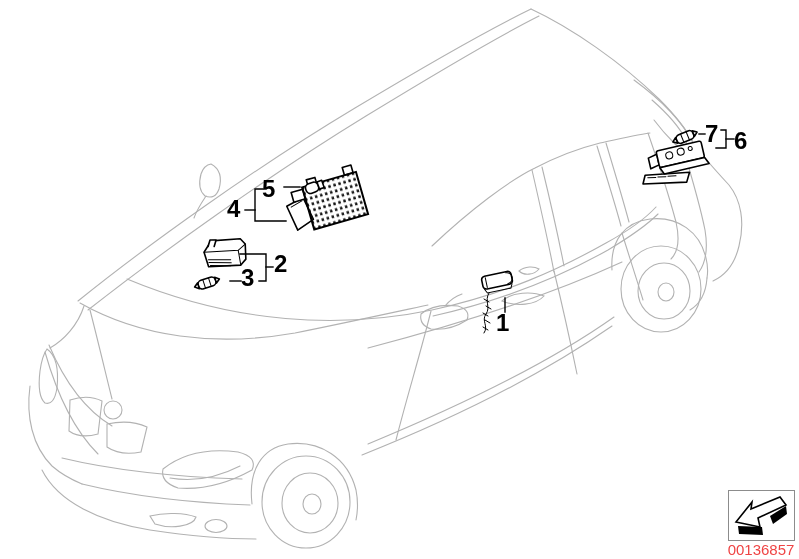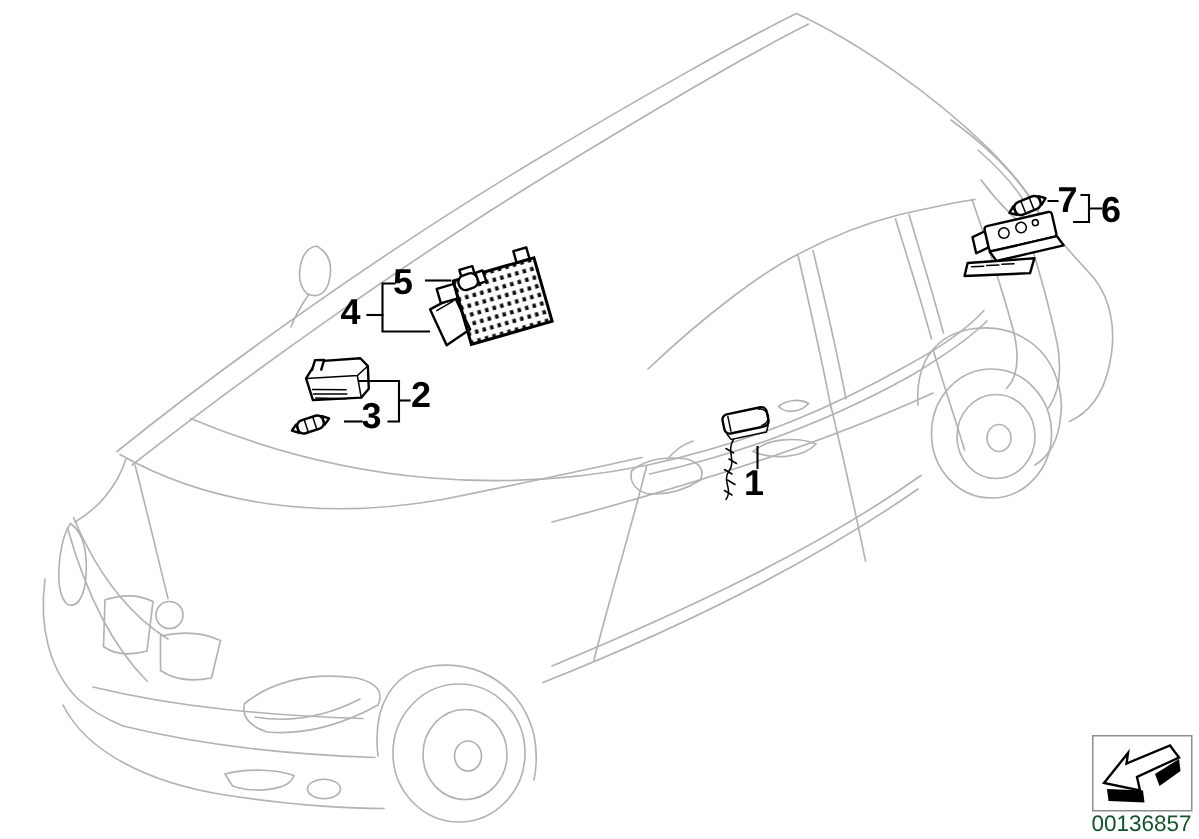--- a/index.html
+++ b/index.html
@@ -21,21 +21,21 @@
   .callout{
     position:absolute;color:var(--label-text);font-weight:bold;
     font-size:24px;line-height:1;letter-spacing:0;
   }
   .stamp-box{
     position:absolute;left:728px;top:490px;width:65px;height:49px;
     border:1px solid var(--stamp-border);background:#fff;box-sizing:content-box;
   }
   .diagram-number{
     position:absolute;left:726px;top:541px;width:70px;text-align:center;
-    font-size:15px;color:#14532d;font-weight:normal;
+    font-size:15px;color:#ef4444;font-weight:normal;
   }
 </style>
 </head>
 <body>
 
 <div class="stage">
 
   <svg class="artwork" viewBox="0 0 799 559">
     <defs>
       <pattern id="dotgrid" width="5.2" height="6" patternUnits="userSpaceOnUse">

